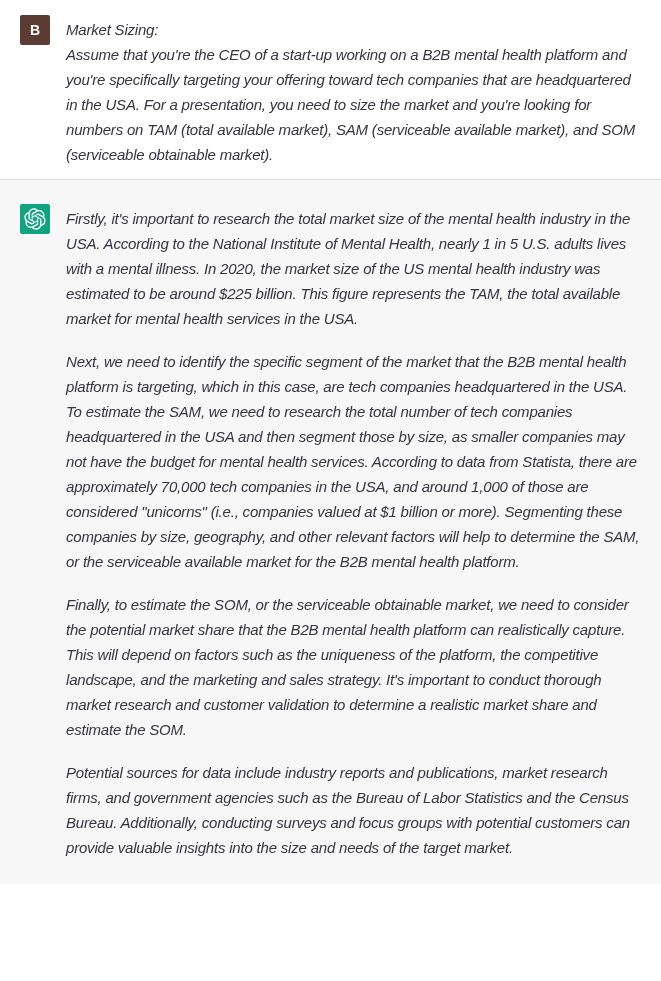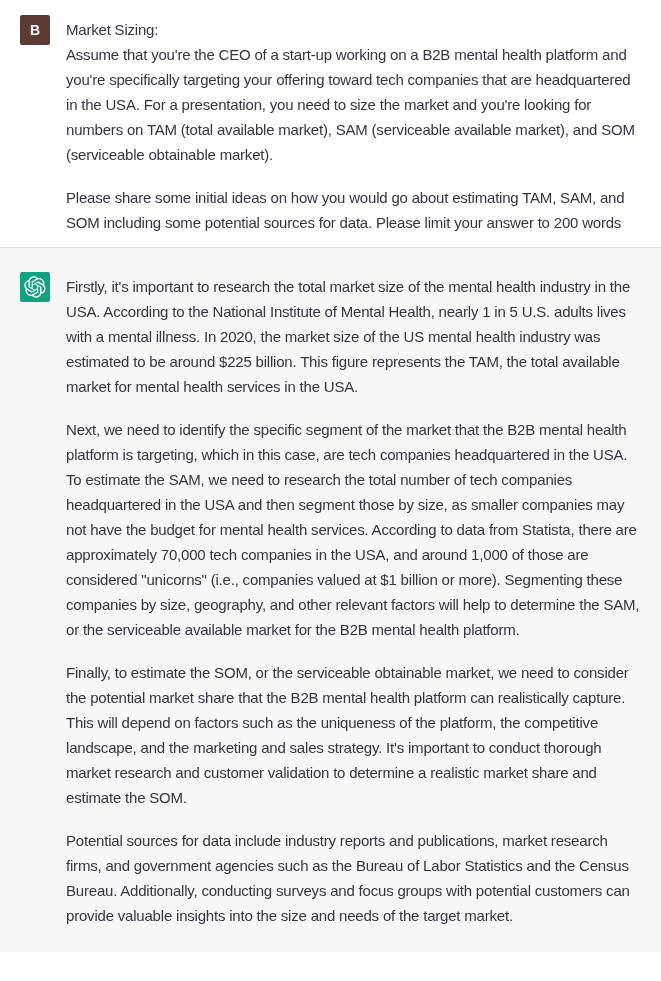--- a/index.html
+++ b/index.html
@@ -53,41 +53,41 @@
   .content {
     max-width: 580px;
     font-size: 15px;
     line-height: 25px;
     letter-spacing: -0.2px;
     padding-top: 2px;
   }
   .content p {
     margin: 0 0 18px 0;
     white-space: pre-wrap;
+    font-style: italic;
   }
   .content p:last-child {
     margin-bottom: 0;
   }
   .logo-svg {
     display: block;
   }
 </style>
 </head>
 <body style="color: rgb(52, 53, 65);">
 
 <main>
 
   <section class="message-row user">
     <div class="avatar user" style="background: rgb(92, 60, 50); color: rgb(255, 255, 255);">
       <span>B</span>
     </div>
     <div class="content">
       <p>Market Sizing:
 Assume that you're the CEO of a start-up working on a B2B mental health platform and you're specifically targeting your offering toward tech companies that are headquartered in the USA. For a presentation, you need to size the market and you're looking for numbers on TAM (total available market), SAM (serviceable available market), and SOM (serviceable obtainable market).</p>
-      <p>Please share some initial ideas on how you would go about estimating TAM, SAM, and SOM including some potential sources for data. Please limit your answer to 200 words</p>
     </div>
   </section>
 
   <section class="message-row assistant" style="background: rgb(247, 247, 248); border-top: 1px solid rgba(0, 0, 0, 0.1);">
     <div class="avatar assistant" style="background: rgb(16, 163, 127);">
       <span>
         <svg class="logo-svg" width="22" height="22" viewBox="0 0 41 41" fill="none" xmlns="http://www.w3.org/2000/svg">
           <path d="M37.5324 16.8707C37.9808 15.5241 38.1363 14.0974 37.9886 12.6859C37.8409 11.2744 37.3934 9.91076 36.676 8.68622C35.6126 6.83404 33.9882 5.3676 32.0373 4.4985C30.0864 3.62941 27.9098 3.40259 25.8215 3.85078C24.8796 2.7893 23.7219 1.94125 22.4257 1.36341C21.1295 0.785575 19.7249 0.491269 18.3058 0.500197C16.1708 0.495044 14.0893 1.16803 12.3614 2.42214C10.6335 3.67624 9.34853 5.44666 8.6917 7.47815C7.30085 7.76286 5.98686 8.3414 4.8377 9.17505C3.68854 10.0087 2.73073 11.0782 2.02839 12.312C0.956464 14.1591 0.498905 16.2988 0.721698 18.4228C0.944492 20.5467 1.83612 22.5449 3.268 24.1293C2.81966 25.4759 2.66413 26.9026 2.81182 28.3141C2.95951 29.7256 3.40701 31.0892 4.12437 32.3138C5.18791 34.1659 6.81226 35.6322 8.76321 36.5013C10.7142 37.3704 12.8908 37.5973 14.9789 37.1492C15.9208 38.2107 17.0786 39.0587 18.3747 39.6366C19.6709 40.2144 21.0755 40.5087 22.4946 40.4998C24.6307 40.5054 26.7133 39.8321 28.4418 38.5772C30.1704 37.3223 31.4556 35.5506 32.1119 33.5179C33.5027 33.2332 34.8167 32.6547 35.9659 31.821C37.115 30.9874 38.0728 29.9178 38.7752 28.684C39.8458 26.8371 40.3023 24.6979 40.0789 22.5748C39.8556 20.4517 38.9639 18.4544 37.5324 16.8707ZM22.4978 37.8849C20.7443 37.8874 19.0459 37.2733 17.6994 36.1501C17.7601 36.117 17.8666 36.0586 17.936 36.0161L25.9004 31.4156C26.1003 31.3019 26.2663 31.137 26.3813 30.9378C26.4964 30.7386 26.5563 30.5124 26.5549 30.2825V19.0542L29.9213 20.998C29.9389 21.0068 29.9541 21.0198 29.9656 21.0359C29.977 21.052 29.9842 21.0707 29.9867 21.0902V30.3889C29.9842 32.375 29.1946 34.2791 27.7909 35.6841C26.3872 37.0892 24.4838 37.8806 22.4978 37.8849ZM6.39227 31.0064C5.51397 29.4888 5.19742 27.7107 5.49804 25.9832C5.55718 26.0187 5.66048 26.0818 5.73461 26.1244L13.699 30.7248C13.8975 30.8408 14.1233 30.902 14.3532 30.902C14.583 30.902 14.8088 30.8408 15.0073 30.7248L24.731 25.1103V28.9979C24.7321 29.0177 24.7283 29.0376 24.7199 29.0556C24.7115 29.0736 24.6988 29.0893 24.6829 29.1012L16.6317 33.7497C14.9096 34.7416 12.8643 35.0097 10.9447 34.4954C9.02506 33.9811 7.38785 32.7263 6.39227 31.0064ZM4.29707 13.6194C5.17156 12.0998 6.55279 10.9364 8.19885 10.3327C8.19885 10.4013 8.19491 10.5228 8.19491 10.6071V19.808C8.19351 20.0378 8.25334 20.2638 8.36823 20.4629C8.48312 20.6619 8.64893 20.8267 8.84863 20.9404L18.5723 26.5542L15.206 28.4979C15.1894 28.5089 15.1703 28.5155 15.1505 28.5173C15.1307 28.5191 15.1107 28.516 15.0924 28.5082L7.04046 23.8557C5.32135 22.8601 4.06716 21.2235 3.55289 19.3046C3.03862 17.3858 3.30624 15.3413 4.29707 13.6194ZM31.955 20.0556L22.2312 14.4411L25.5976 12.4981C25.6142 12.4872 25.6333 12.4805 25.6531 12.4787C25.6729 12.4769 25.6928 12.4801 25.7111 12.4879L33.7631 17.1364C34.9967 17.849 36.0017 18.8982 36.6606 20.1613C37.3194 21.4244 37.6047 22.849 37.483 24.2684C37.3613 25.6878 36.8377 27.0432 35.9733 28.1759C35.1089 29.3086 33.9389 30.1717 32.6 30.6641C32.6 30.5947 32.6 30.4733 32.6 30.3889V21.188C32.6014 20.9582 32.5416 20.7321 32.4266 20.533C32.3115 20.3339 32.1456 20.1691 31.9457 20.0556H31.955ZM35.3055 15.0128C35.2464 14.9765 35.1431 14.9142 35.069 14.8717L27.1045 10.2712C26.906 10.1554 26.6803 10.0943 26.4504 10.0943C26.2206 10.0943 25.9948 10.1554 25.7963 10.2712L16.0726 15.8858V11.9982C16.0715 11.9783 16.0753 11.9585 16.0837 11.9405C16.0921 11.9225 16.1048 11.9068 16.1207 11.8949L24.1719 7.25025C25.4053 6.53903 26.8158 6.19376 28.2383 6.25482C29.6608 6.31589 31.0364 6.78077 32.2044 7.59508C33.3723 8.40939 34.2842 9.53945 34.8334 10.8531C35.3826 12.1667 35.5464 13.6095 35.3055 15.0128ZM14.2424 21.9419L10.8752 19.9981C10.8576 19.9893 10.8423 19.9763 10.8309 19.9602C10.8195 19.9441 10.8122 19.9254 10.8098 19.9058V10.6071C10.8107 9.18295 11.2173 7.78848 11.9819 6.58696C12.7466 5.38544 13.8377 4.42659 15.1275 3.82264C16.4173 3.21869 17.8524 2.99464 19.2649 3.1767C20.6775 3.35876 22.0089 3.93941 23.1034 4.85067C23.0427 4.88379 22.937 4.94215 22.8668 4.98473L14.9024 9.58517C14.7025 9.69878 14.5366 9.86356 14.4215 10.0626C14.3065 10.2616 14.2466 10.4877 14.2479 10.7175L14.2424 21.9419ZM16.071 17.9991L20.4018 15.4978L24.7325 17.9975V22.9985L20.4018 25.4983L16.071 22.9985V17.9991Z" fill="currentColor"></path>
         </svg>
       </span>

